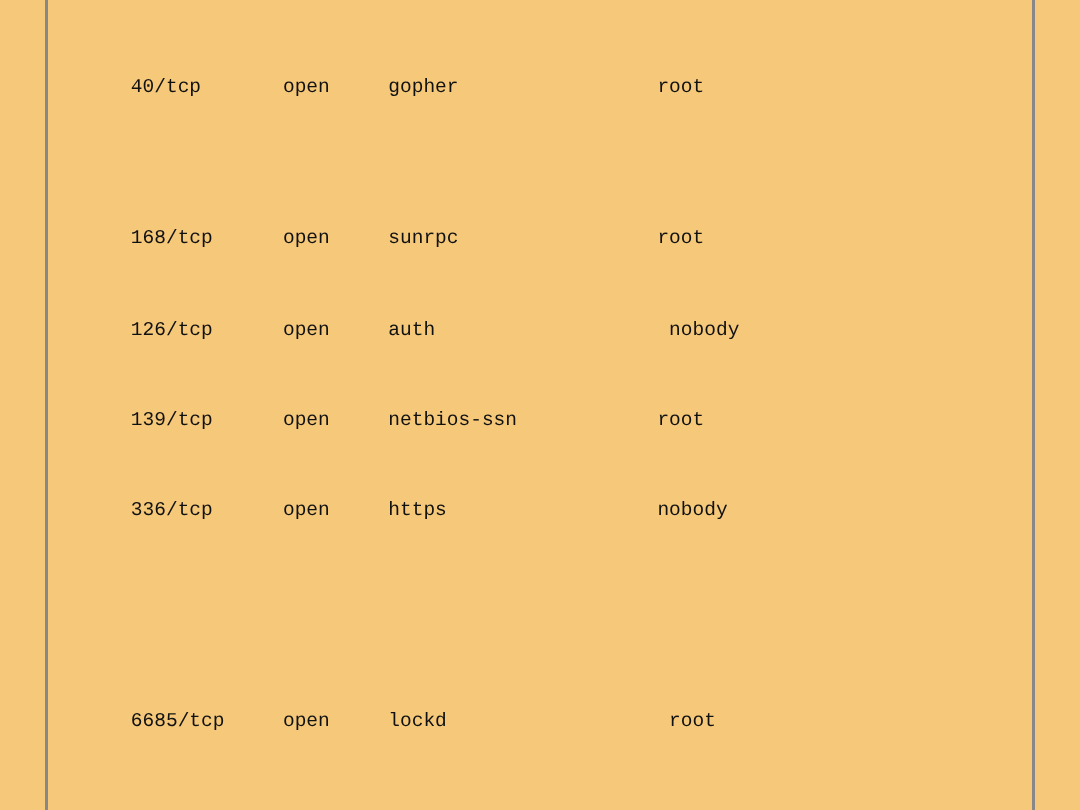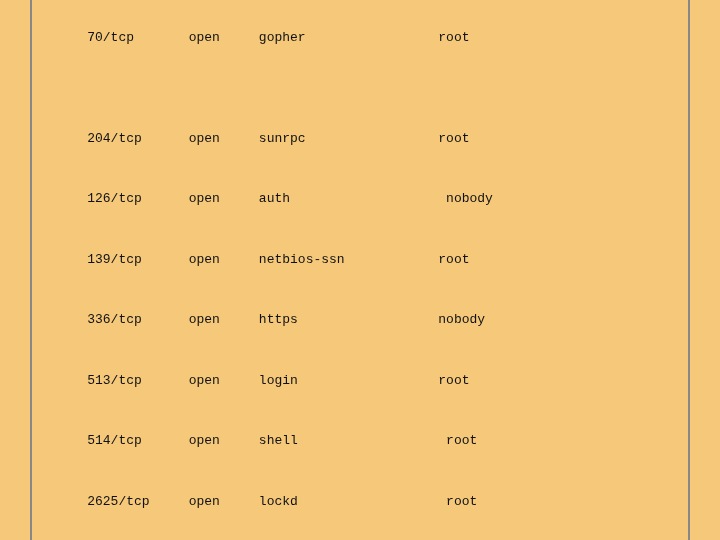--- a/index.html
+++ b/index.html
@@ -43,36 +43,34 @@
     
     <br>
     
     <br>
     
     <br>
     
     <br>
     
     <br>
-    <span>70/tcp       open     gopher                 root</span>
+    <span>40/tcp       open     gopher                 root</span>
     <br>
     <br>
-    <span>204/tcp      open     sunrpc                 root</span>
+    <span>168/tcp      open     sunrpc                 root</span>
     <br>
     <span>126/tcp      open     auth                    nobody</span>
     <br>
     <span>139/tcp      open     netbios-ssn            root</span>
     <br>
     <span>336/tcp      open     https                  nobody</span>
     <br>
-    <span>513/tcp      open     login                  root</span>
     <br>
-    <span>514/tcp      open     shell                   root</span>
     <br>
-    <span>2625/tcp     open     lockd                   root</span>
+    <span>6685/tcp     open     lockd                   root</span>
     <br>
     
     <br>
     
     <br>
     <span></span>
     <br>
     
     <br>
     

